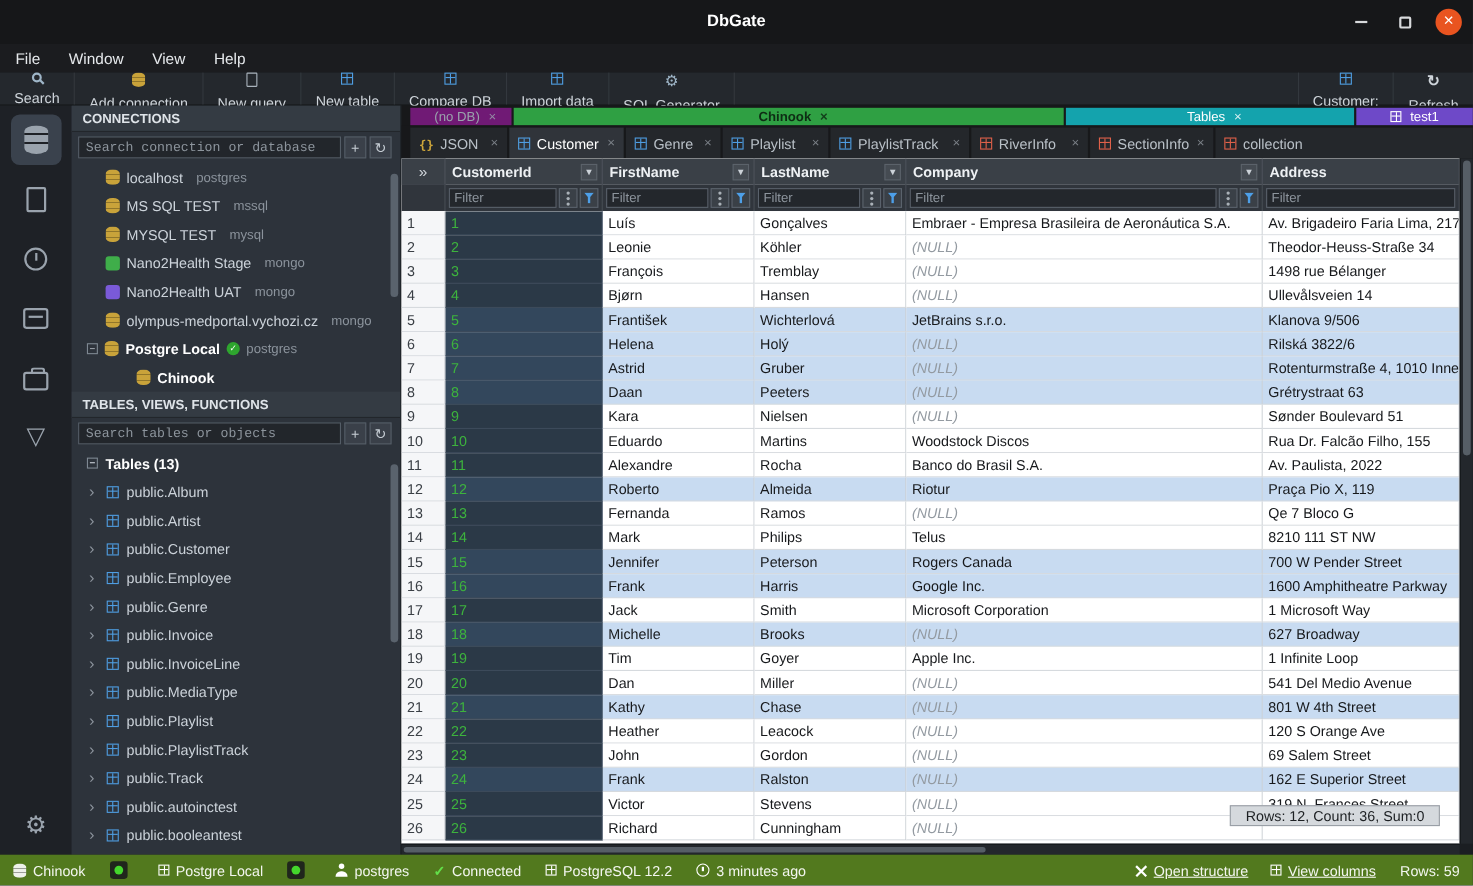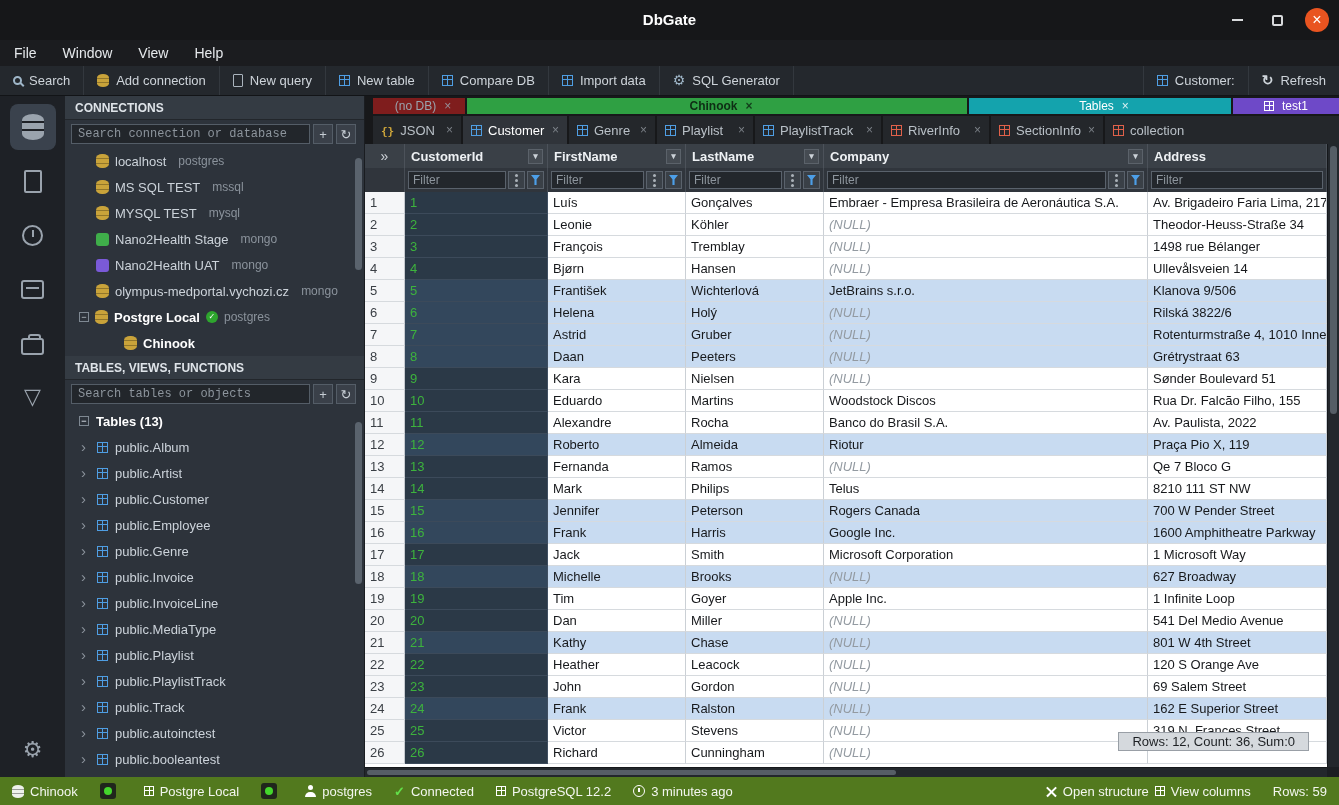--- a/index.html
+++ b/index.html
@@ -19,21 +19,21 @@
   .wc.close{background:#e95420;border-radius:50%;}
   .wc-x::before{content:"×";color:#fff;font-size:16px;line-height:1;}
 
   
   .menubar{position:absolute;top:40px;left:0;right:0;height:26px;background:#1b1c1f;display:flex;align-items:center;padding:0 14px;gap:26px;}
   .menu-item{color:#e6e9ec;font-size:14px;}
 
   
   .toolbar{position:absolute;top:66px;left:0;right:0;height:30px;background:#24282d;display:flex;align-items:stretch;border-bottom:1px solid #121417;}
   .tb-group{display:flex;}
-  .tb-item{display:flex;align-items:center;gap:7px;padding:0 13px;color:#ced4da;font-size:13px;border-right:1px solid #33383e;}
+  .tb-item{display:flex;align-items:center;gap:7px;padding:0 13px;color:#ced4da;font-size:13px;border-right:1px solid #33383e;flex-direction:column;}
   .tb-right{margin-left:auto;display:flex;}
   .tb-right .tb-item{border-right:none;border-left:1px solid #33383e;}
 
   
   .ticon{display:inline-block;flex:none;}
   .tb-search{width:9px;height:9px;border:2px solid #9fb6c8;border-radius:50%;position:relative;}
   .tb-search::after{content:"";position:absolute;width:2px;height:5px;background:#9fb6c8;transform:rotate(-45deg);right:-3px;bottom:-4px;}
   .tb-db{width:12px;height:13px;border-radius:6px/3.5px;background:#c9a33a;
          background-image:linear-gradient(transparent 0 4px,rgba(0,0,0,.28) 4px 5px,transparent 5px 8px,rgba(0,0,0,.28) 8px 9px,transparent 9px);}
   .tb-file{width:10px;height:13px;border:1.5px solid #aab4bd;border-radius:1px;}
@@ -95,21 +95,21 @@
   .tbl-icon::before{content:"";position:absolute;left:0;right:0;top:3px;height:1px;background:currentColor;}
   .tbl-icon::after{content:"";position:absolute;top:0;bottom:0;left:4px;width:1px;background:currentColor;}
   .panel-scroll{position:absolute;width:7px;background:#5a636d;border-radius:4px;right:2px;}
   .ps1{top:62px;height:112px;}
   .ps2{top:326px;height:162px;}
 
   
   .main{position:absolute;top:96px;left:365px;right:0;bottom:28px;display:flex;flex-direction:column;background:#17181a;}
   .tabgroups{height:18px;display:flex;padding:2px 0 0 8px;gap:2px;}
   .tgroup{height:16px;display:flex;align-items:center;justify-content:center;gap:8px;font-size:12px;padding:0 6px;overflow:hidden;white-space:nowrap;}
-  .tg-nodb{width:92px;background:#7f1d1d;color:#9aa3ad;}
+  .tg-nodb{width:92px;background:#701a75;color:#9aa3ad;}
   .tg-green{width:500px;background:#2fa043;color:#0e2d14;font-weight:bold;}
   .tg-teal{width:262px;background:#14a3ad;color:#fff;}
   .tg-purple{flex:1;background:#6e49c8;color:#fff;min-width:0;}
   .tclose{opacity:.85;font-size:12px;}
   .tclose:empty{display:none;}
   .tabs{height:30px;display:flex;padding:2px 0 0 8px;gap:2px;background:#17181a;}
   .tab{display:flex;align-items:center;gap:6px;background:#24272b;color:#b9c0c7;font-size:13px;padding:0 8px;white-space:nowrap;overflow:hidden;flex:none;}
   .tab.active{background:#30343a;color:#fff;}
   .tabs div:nth-of-type(1){width:88px;}
   .tabs div:nth-of-type(2){width:104px;}
@@ -905,21 +905,21 @@
         <span class="sbico sb-table"></span>
         <span>PostgreSQL 12.2</span>
       </div>
 
       <div class="sb-item">
         <span class="sbico sb-clock"></span>
         <span>3 minutes ago</span>
       </div>
     </div>
   <div class="sb-right">
-    <div style="display:flex;gap:6px;align-items:flex-start;">
+    <div style="display:flex;gap:20px;align-items:flex-start;text-decoration:underline;">
 
         <div class="sb-item">
           <span class="sbico sb-structure"></span>
           <span>Open structure</span>
         </div>
 
         <div class="sb-item">
           <span class="sbico sb-table"></span>
           <span>View columns</span>
         </div>

